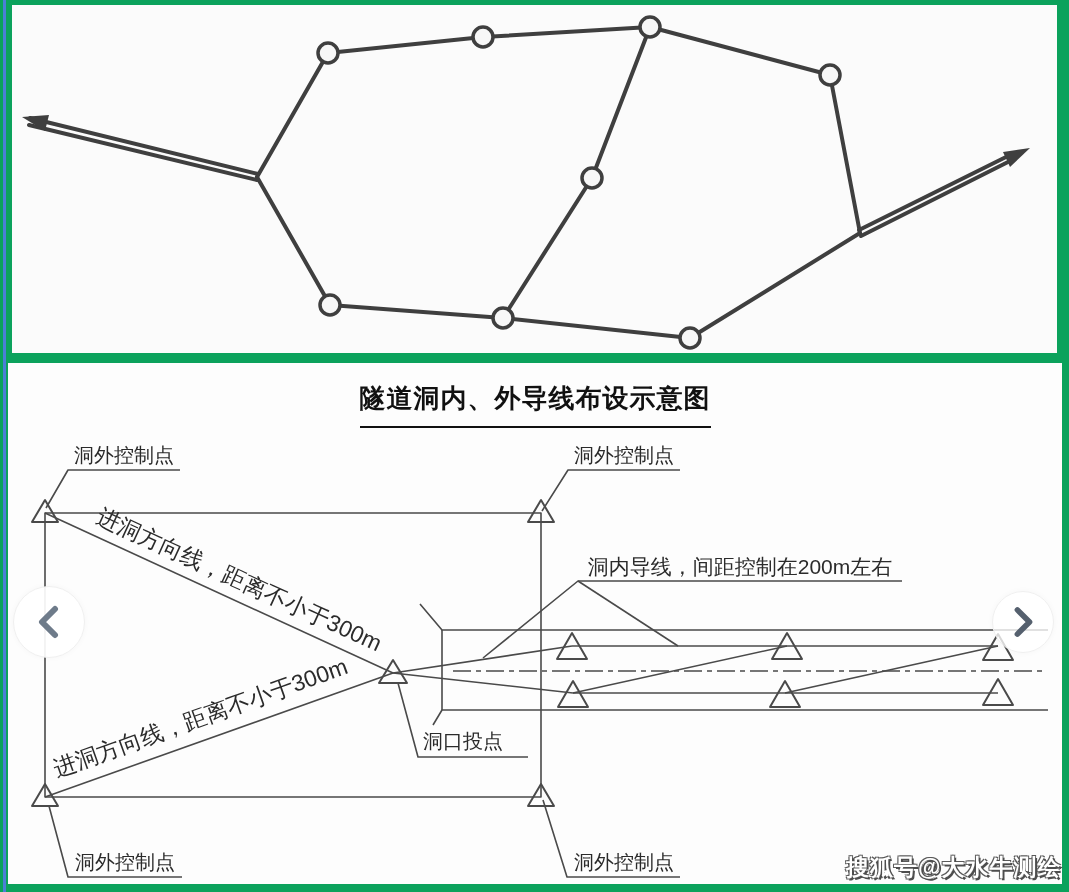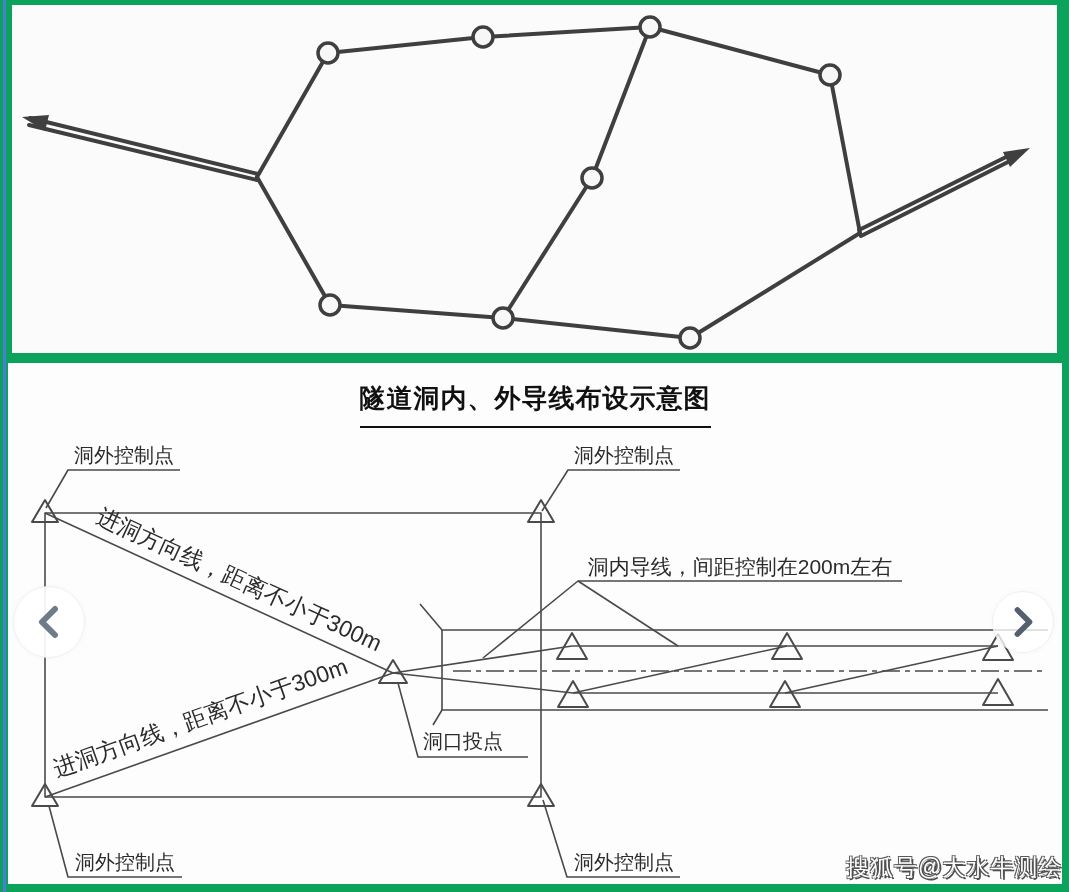--- a/index.html
+++ b/index.html
@@ -30,21 +30,21 @@
     position:absolute;border-radius:50%;
     border:1px solid #f0f0f0;
     display:flex;align-items:center;justify-content:center;
     box-shadow:0 0 6px rgba(0,0,0,0.03);
     cursor:pointer;padding:0;
   }
   #nav-prev{left:13px;top:586px;width:72px;height:72px;background:rgba(255,255,255,0.92);}
   #nav-next{left:992px;top:591px;width:62px;height:62px;background:rgba(255,255,255,0.78);}
   #watermark{
     position:absolute;left:846px;top:852px;width:212px;height:34px;
-    font-size:23px;font-weight:normal;letter-spacing:1px;
+    font-size:23px;font-weight:bold;letter-spacing:1px;
     color:#ffffff;white-space:nowrap;text-align:right;
     text-shadow:2px 2px 0 #4d4d4d,-1px -1px 0 #5a5a5a,1px -1px 0 #5a5a5a,-1px 1px 0 #5a5a5a;
   }
   .net{stroke:#3f3f3f;stroke-width:4;fill:none;stroke-linejoin:round;stroke-linecap:round;}
   .net-node{stroke:#3f3f3f;stroke-width:3.5;fill:#f7f7f7;}
   .thin{stroke:#4a4a4a;stroke-width:1.6;fill:none;stroke-linejoin:round;}
   .tri{stroke:#4a4a4a;stroke-width:2;fill:none;stroke-linejoin:round;}
   .lbl{fill:#2b2b2b;}
 </style>
 </head>

